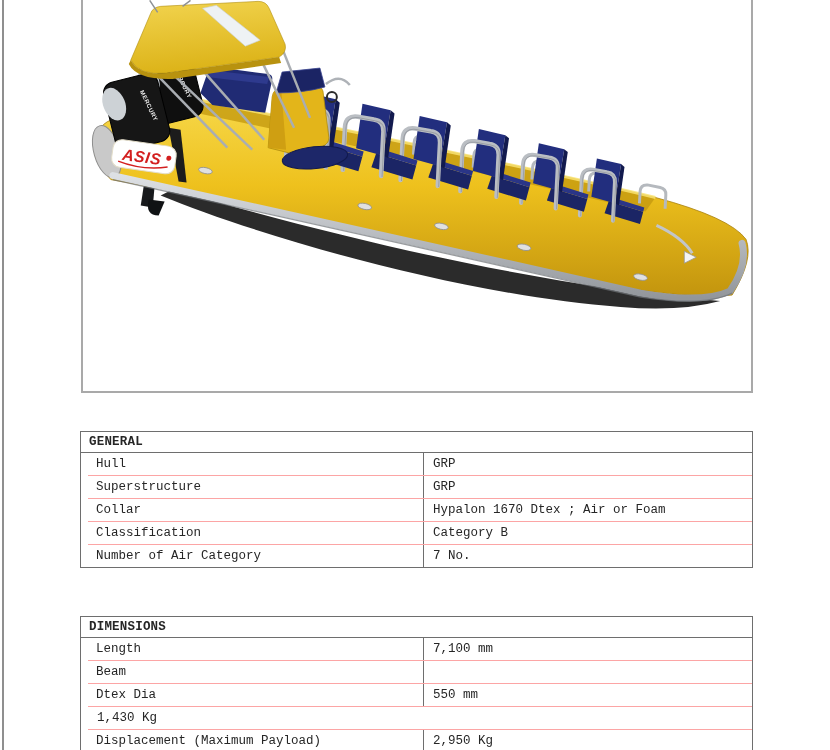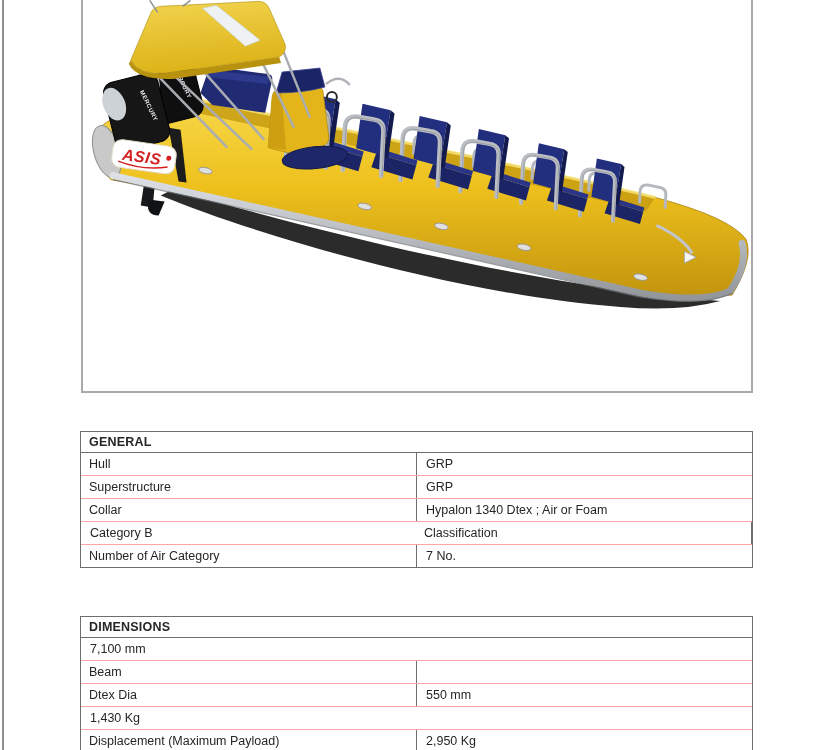--- a/index.html
+++ b/index.html
@@ -8,30 +8,30 @@
     font-family:"Liberation Sans", sans-serif;color:#222;
   }
   .page-edge{position:absolute;left:2px;top:0;width:2px;height:750px;background:#8f8f8f;}
   .image-frame{
     position:absolute;left:81px;top:-2px;width:672px;height:395px;background:#ffffff;
     border:2px solid #a9a9a9;box-sizing:border-box;
   }
   .image-frame svg{display:block;width:100%;height:100%;}
   .spec-table{
     position:absolute;left:80px;width:673px;background:#ffffff;
-    border:1px solid #6e6e6e;box-sizing:border-box;
+    border:1px solid #6e6e6e;box-sizing:border-box;font-family:Liberation Mono, monospace;
   }
   .spec-table.general{top:431px;}
   .spec-table.dimensions{top:616px;}
   .thead{
     height:20px;display:flex;align-items:center;padding-left:8px;
     font-size:12.5px;font-weight:700;color:#262626;letter-spacing:.2px;
     border-bottom:1px solid #6e6e6e;
   }
-  .trow{display:flex;height:22px;}
+  .trow{display:flex;height:22px;margin-left:7px;}
   .trow + .trow{border-top:1px solid #fca5a5;}
   .tcell{display:flex;align-items:center;font-size:12.5px;color:#262626;box-sizing:border-box;}
   .tcell.label{width:336px;padding-left:8px;border-right:1px solid #6e6e6e;}
   .tcell.value{flex:1;padding-left:9px;}
 </style>
 </head>
 <body>
 
 <div class="screen">
   <div class="page-edge"></div>
@@ -172,37 +172,38 @@
         <div class="trow">
           <div class="tcell label">Hull</div>
           <div class="tcell value">GRP</div>
         </div>
         <div class="trow">
           <div class="tcell label">Superstructure</div>
           <div class="tcell value">GRP</div>
         </div>
         <div class="trow">
           <div class="tcell label">Collar</div>
-          <div class="tcell value">Hypalon 1340 Dtex ; Air or Foam</div>
-        </div>
-        <div class="trow">
+          <div class="tcell value">Hypalon 1670 Dtex ; Air or Foam</div>
+        </div>
+        <div class="trow">
+          <div class="tcell label">Classification</div>
           <div class="tcell value">Category B</div>
-          <div class="tcell label">Classification</div>
         </div>
         <div class="trow">
           <div class="tcell label">Number of Air Category</div>
           <div class="tcell value">7 No.</div>
         </div>
       </div>
   </section>
 
   <section class="spec-table dimensions">
     <div class="thead">DIMENSIONS</div>
     <div>
         <div class="trow">
+          <div class="tcell label">Length</div>
           <div class="tcell value">7,100 mm</div>
         </div>
         <div class="trow">
           <div class="tcell label">Beam</div>
         </div>
         <div class="trow">
           <div class="tcell label">Dtex Dia</div>
           <div class="tcell value">550 mm</div>
         </div>
         <div class="trow">

